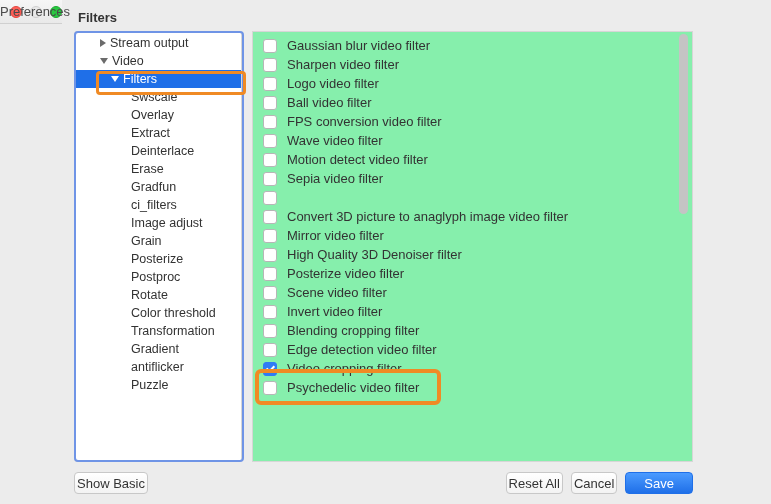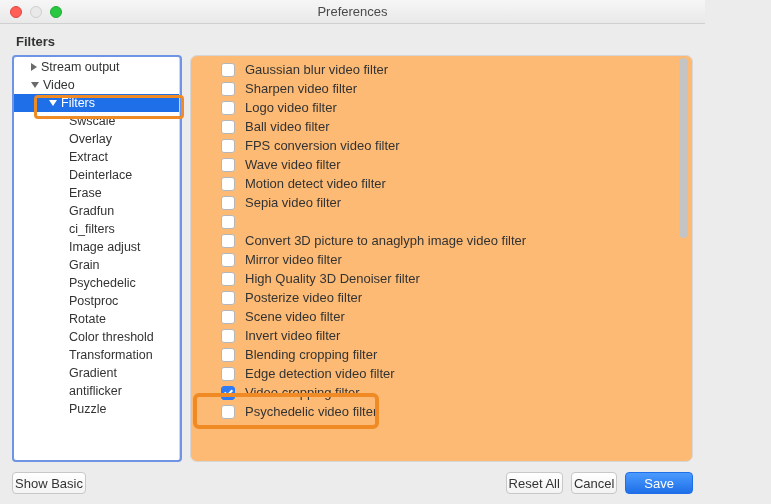--- a/index.html
+++ b/index.html
@@ -1,43 +1,43 @@
 <!DOCTYPE html>
 <html><head>
 <meta charset="utf-8">
 <style>
   * { box-sizing: border-box; margin: 0; padding: 0; }
   html, body { width: 771px; height: 504px; font-family: -apple-system, "Helvetica Neue", Arial, sans-serif; font-size: 13px; color: #333; background: #ececec; overflow: hidden; }
-  .window { width: 705px; height: 504px; display: flex; flex-direction: column; }
+  .window { width: 705px; height: 504px; display: flex; flex-direction: row; }
   .titlebar { height: 24px; display: flex; align-items: center; border-bottom: 1px solid #d0d0d0; background: linear-gradient(#f6f6f6, #e9e9e9); position: relative; }
   .traffic { display: flex; gap: 8px; padding-left: 10px; }
   .tl { width: 12px; height: 12px; border-radius: 50%; }
   .tl.red { background: #ff5f57; border: 0.5px solid #e24640; }
   .tl.yellow { background: #e9e9e9; border: 0.5px solid #cfcfcf; }
   .tl.green { background: #28c940; border: 0.5px solid #1fab34; }
   .title { position: absolute; left: 0; right: 0; text-align: center; font-size: 13px; color: #4a4a4a; pointer-events: none; }
   .body { flex: 1; display: flex; flex-direction: column; padding: 8px 12px 10px 12px; justify-content: flex-end; }
   .section-head { font-weight: 600; font-size: 13px; margin: 2px 0 6px 4px; }
   .panes { flex: 1; display: flex; gap: 10px; min-height: 0; }
   .sidebar-wrap { width: 168px; display: flex; flex-direction: column; position: relative; }
   .sidebar-highlight { position: absolute; top: 0; left: 0; right: -2px; bottom: 0; border: 2px solid #6f94e6; border-radius: 4px; pointer-events: none; }
   .sidebar { flex: 1; background: #fff; border: 1px solid #d6d6d6; border-radius: 3px; overflow: hidden; font-size: 12.5px; }
   .sidebar-inner { padding-top: 2px; height: 100%; overflow: hidden; }
   .tree-row { display: flex; align-items: center; height: 18px; padding-right: 4px; cursor: default; }
-  .tree-row.lv1 { padding-left: 18px; }
+  .tree-row.lv1 { padding-left: 1px; margin-left: 24px; }
   .tree-row.lv2 { padding-left: 36px; }
   .tree-row.lv3 { padding-left: 56px; }
   .tree-row.selected { background: #1f6fe8; color: #fff; }
   .disclosure { width: 0; height: 0; margin-right: 4px; }
   .disc-right { border-top: 4px solid transparent; border-bottom: 4px solid transparent; border-left: 6px solid #6b6b6b; }
   .disc-down { border-left: 4px solid transparent; border-right: 4px solid transparent; border-top: 6px solid #6b6b6b; }
   .selected .disc-down { border-top-color: #fff; }
   .callout-filters { position: absolute; border: 3px solid #f08a24; border-radius: 4px; pointer-events: none; left: 22px; right: -4px; top: 40px; height: 24px; }
   .main { flex: 1; display: flex; flex-direction: column; min-width: 0; }
-  .list { flex: 1; background: #fdba74; border: 1px solid #d6d6d6; border-radius: 7px; overflow: hidden; position: relative; padding-left: 20px; }
+  .list { flex: 1; background: #86efac; border: 1px solid #d6d6d6; border-radius: 0; overflow: hidden; position: relative; }
   .list-inner { padding: 4px 0 4px 0; }
   .filter-row { display: flex; align-items: center; height: 19px; padding-left: 10px; gap: 10px; cursor: default; }
   .cb { width: 14px; height: 14px; border: 1px solid #b6b6b6; border-radius: 3px; background: #fff; display: flex; align-items: center; justify-content: center; flex: 0 0 14px; }
   .cb.checked { background: #2f7bf5; border-color: #2f7bf5; }
   .cb.checked::after { content: ""; width: 3px; height: 6px; border: solid #fff; border-width: 0 2px 2px 0; transform: rotate(45deg); margin-top: -2px; }
   .scrollbar { position: absolute; right: 2px; top: 2px; bottom: 2px; width: 14px; }
   .scroll-thumb { position: absolute; right: 2px; top: 0; width: 9px; height: 180px; background: #c4c4c4; border-radius: 5px; }
   .callout-crop { position: absolute; border: 4px solid #f08a24; border-radius: 6px; pointer-events: none; }
   .footer { display: flex; align-items: center; padding-top: 10px; gap: 8px; }
   .spacer { flex: 1; }
@@ -96,21 +96,21 @@
               <div class="tree-row lv3">
                 <span>ci_filters</span>
               </div>
               <div class="tree-row lv3">
                 <span>Image adjust</span>
               </div>
               <div class="tree-row lv3">
                 <span>Grain</span>
               </div>
               <div class="tree-row lv3">
-                <span>Psychedelic</span>
+                <span>Posterize</span>
               </div>
               <div class="tree-row lv3">
                 <span>Postproc</span>
               </div>
               <div class="tree-row lv3">
                 <span>Rotate</span>
               </div>
               <div class="tree-row lv3">
                 <span>Color threshold</span>
               </div>

